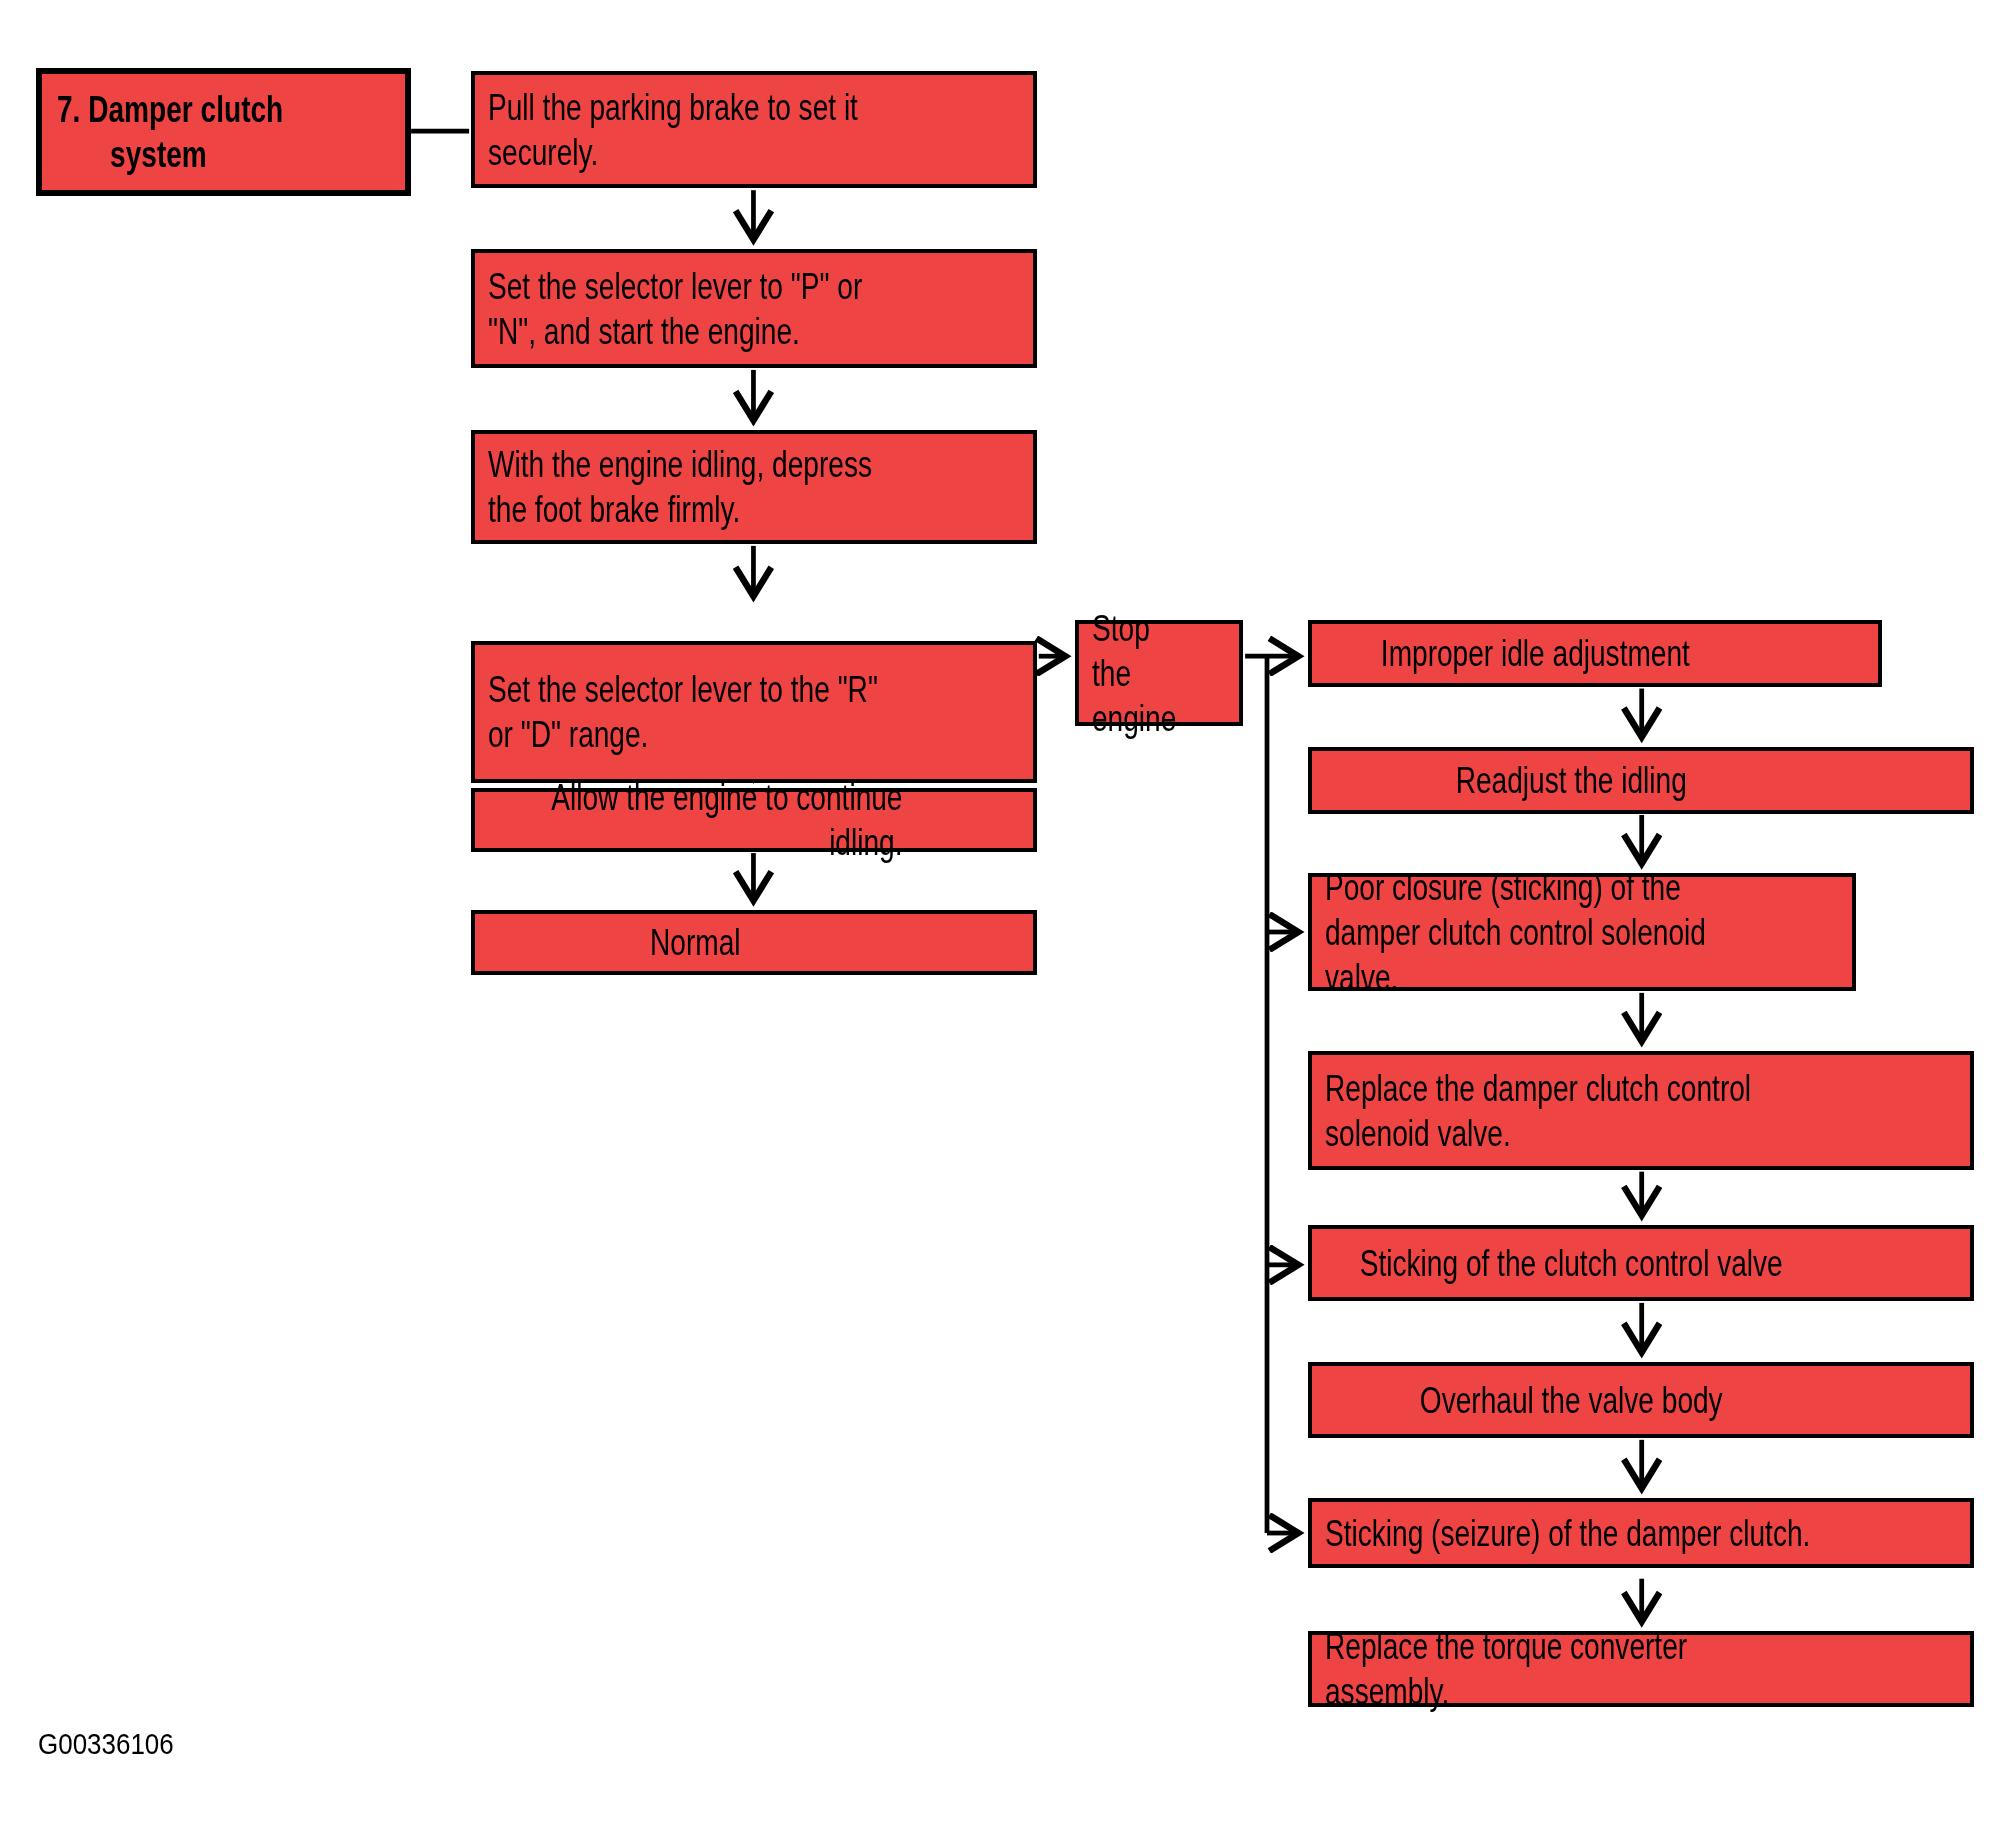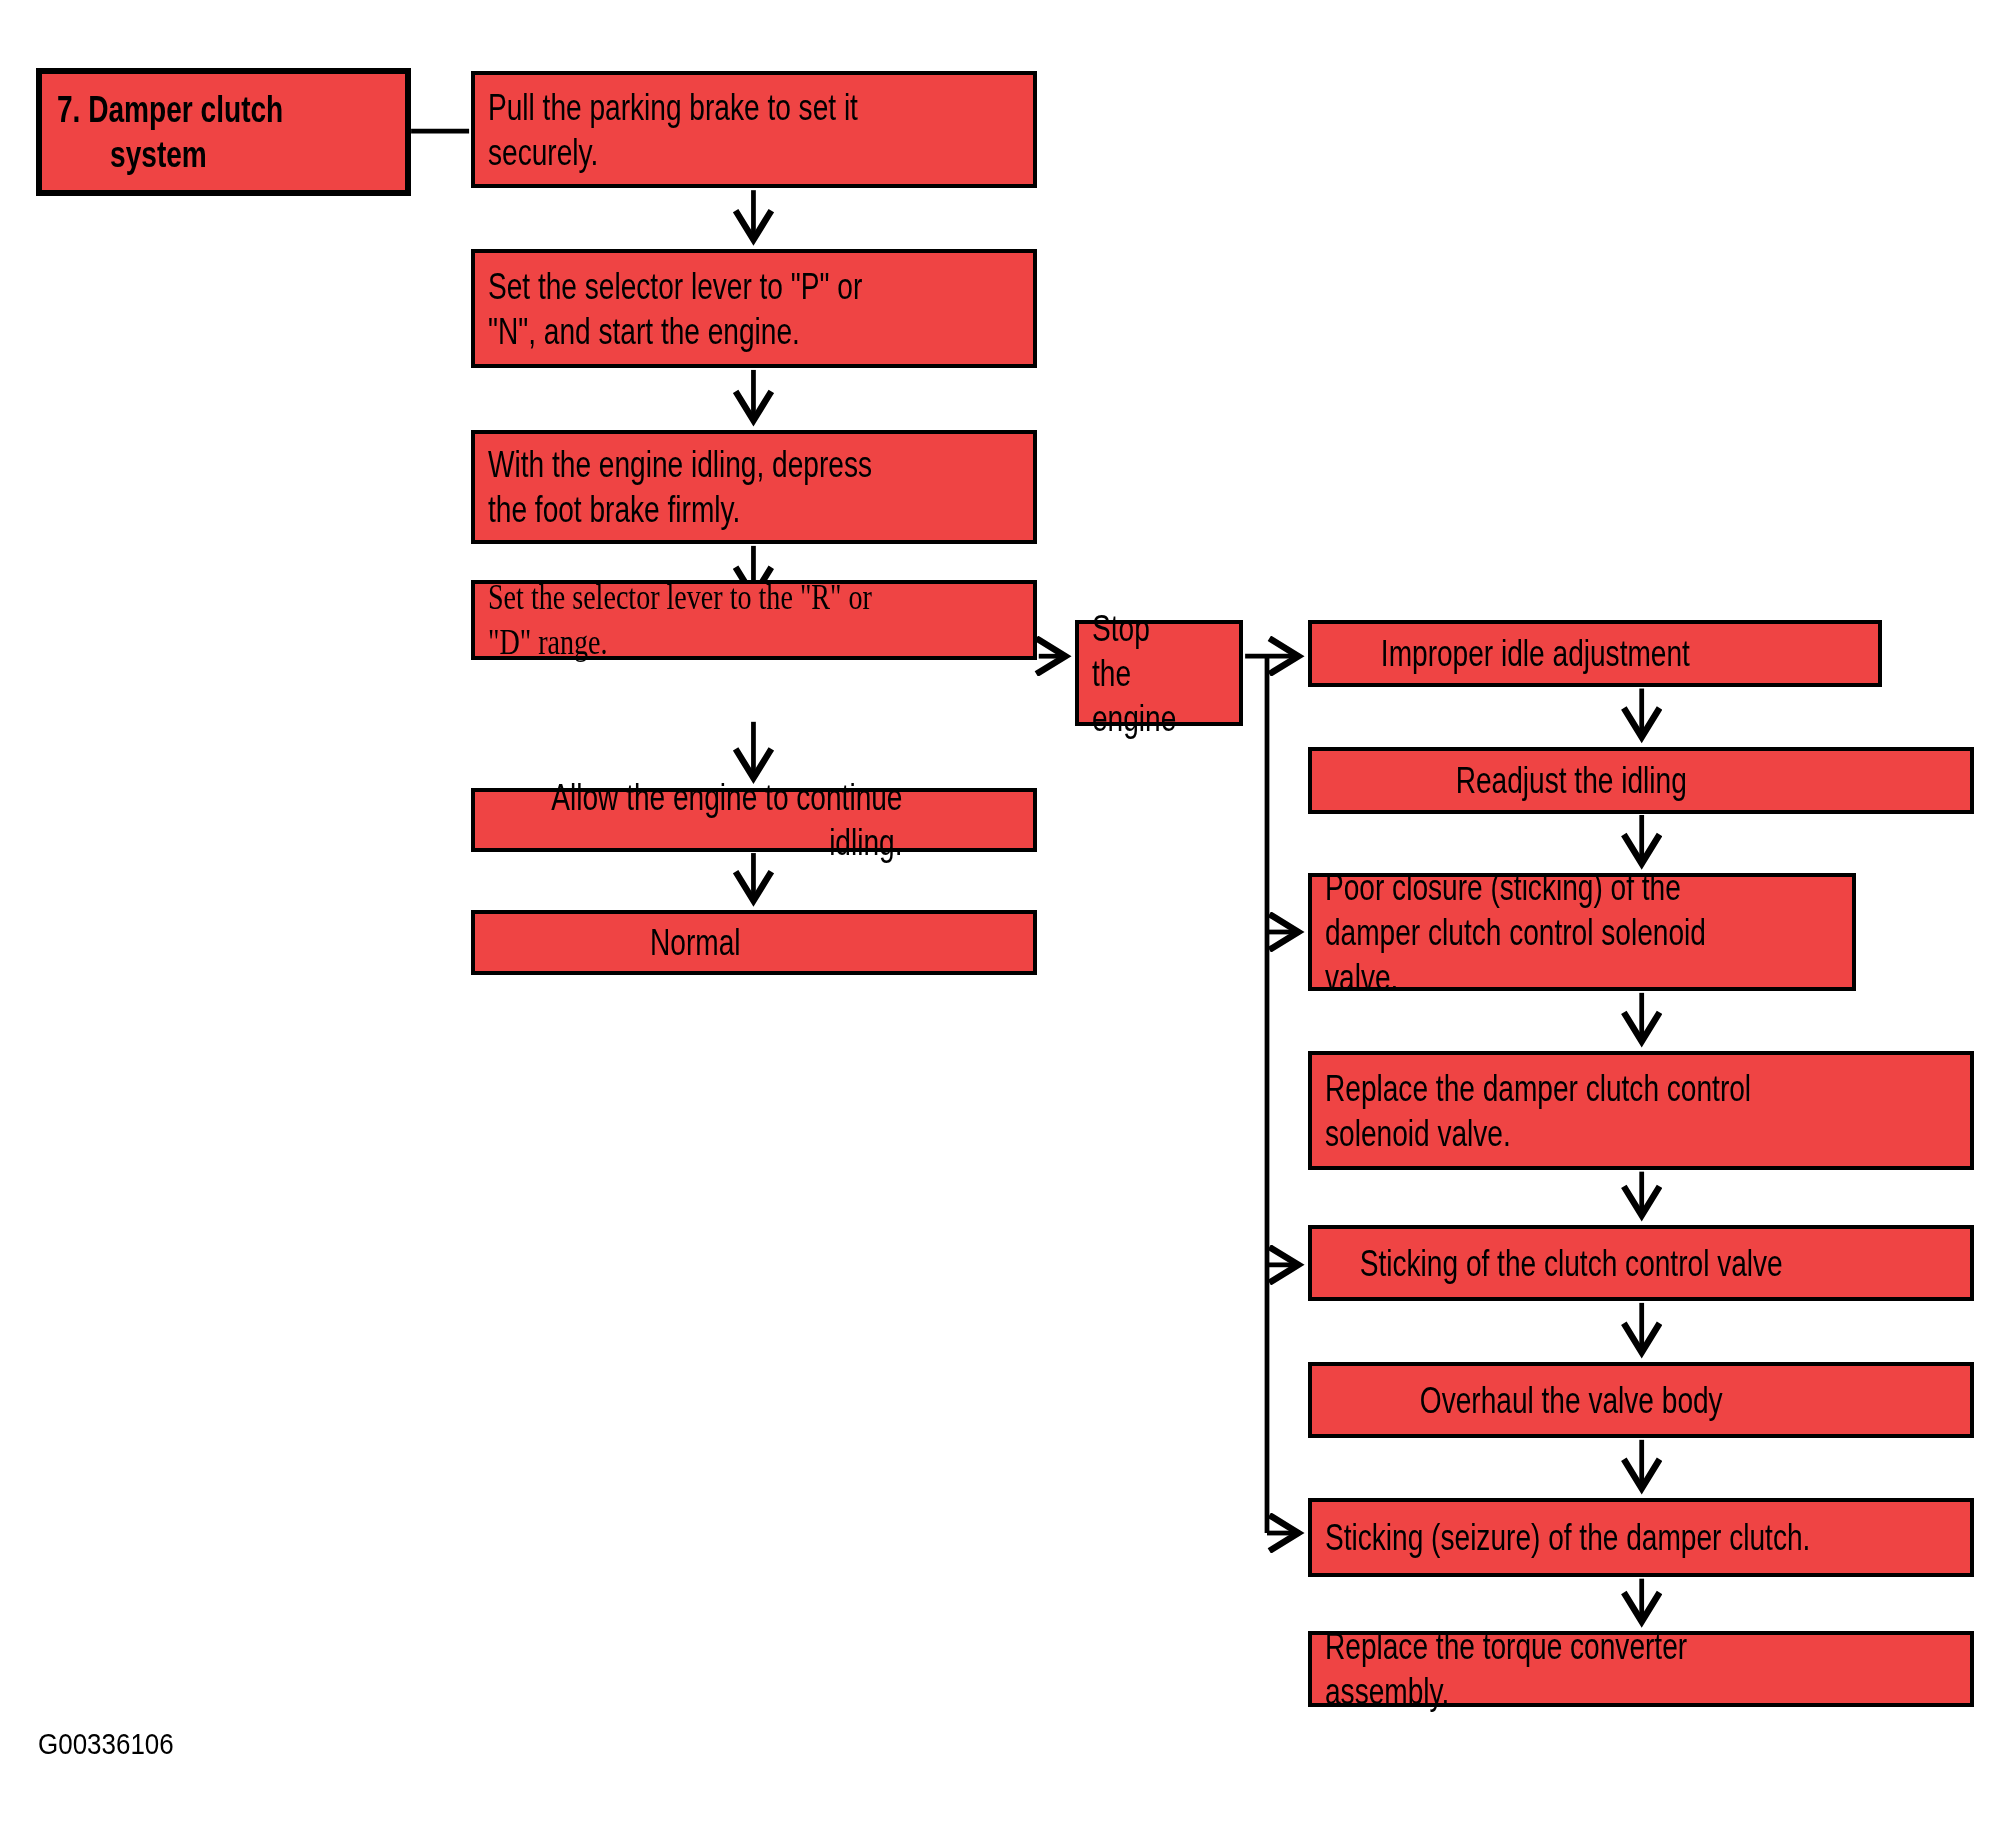--- a/index.html
+++ b/index.html
@@ -15,32 +15,32 @@
   .node .lbl{display:block;width:128%;transform:scaleX(0.78);transform-origin:0 50%;}
   .node.center .lbl{text-align:center;}
   .node.narrow .lbl{width:704px;}
   .title-box{border-width:6.7px;font-weight:bold;padding:0 15px;}
   .title-box .lbl{padding-left:68px;text-indent:-68px;width:120%;}
   
   .n-title {left:36px;  top:68px;  width:375px;height:128px;}
   .n-step1 {left:471px; top:71px;  width:566px;height:117px;}
   .n-step2 {left:471px; top:249px; width:566px;height:119px;}
   .n-step3 {left:471px; top:430px; width:566px;height:114px;}
-  .n-step4 {left:471px; top:580px; width:566px;height:80px;font-family:Liberation Serif, serif;}
+  .n-step4 {left:471px; top:641px; width:566px;height:142px;}
   .n-step5 {left:471px; top:788px; width:566px;height:64px;text-align:right;}
   .n-normal{left:471px; top:910px; width:566px;height:65px;}
   .n-stop  {left:1075px;top:620px; width:168px;height:106px;}
   
   .n-c1{left:1308px;top:620px; width:574px;height:67px;}
   .n-r1{left:1308px;top:747px; width:666px;height:67px;}
   .n-c2{left:1308px;top:873px; width:548px;height:118px;}
   .n-r2{left:1308px;top:1051px;width:666px;height:119px;}
   .n-c3{left:1308px;top:1225px;width:666px;height:76px;}
   .n-r3{left:1308px;top:1362px;width:666px;height:76px;}
-  .n-c4{left:1308px;top:1498px;width:666px;height:79px;}
+  .n-c4{left:1308px;top:1498px;width:666px;height:70px;}
   .n-r4{left:1308px;top:1631px;width:666px;height:76px;}
   .fig-code{
     position:absolute;left:38px;top:1727px;font-size:29.5px;
     transform:scaleX(0.88);transform-origin:0 50%;
   }
   .ln{stroke:#000;stroke-width:5;fill:none;}
 </style>
 </head>
 <body>
 

